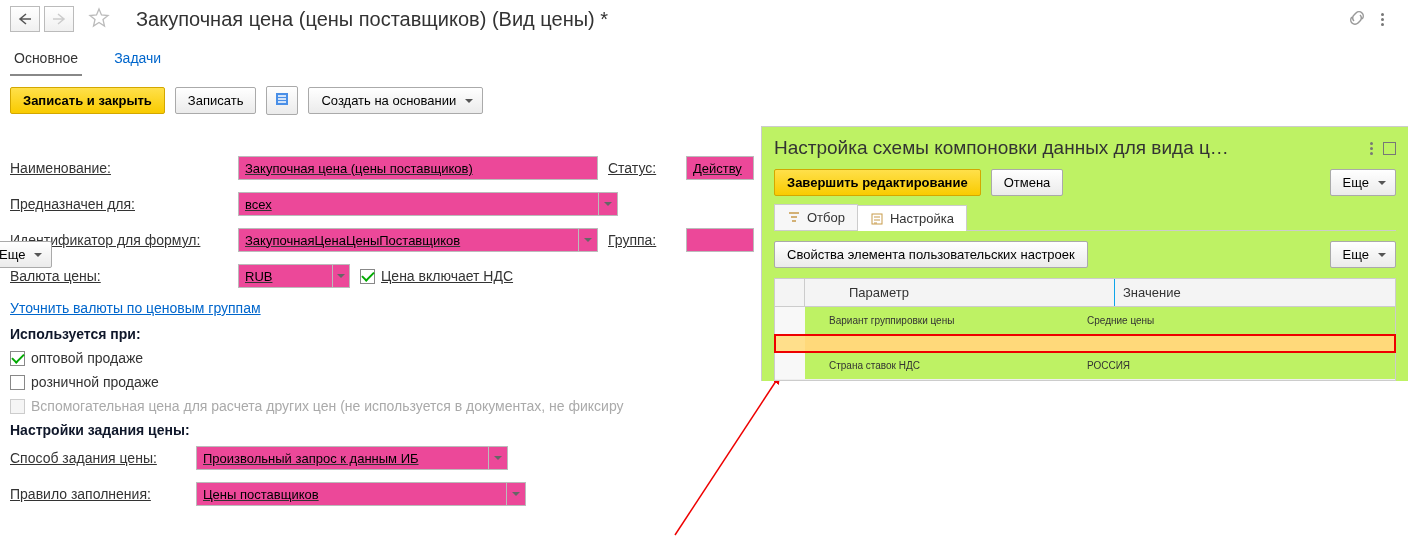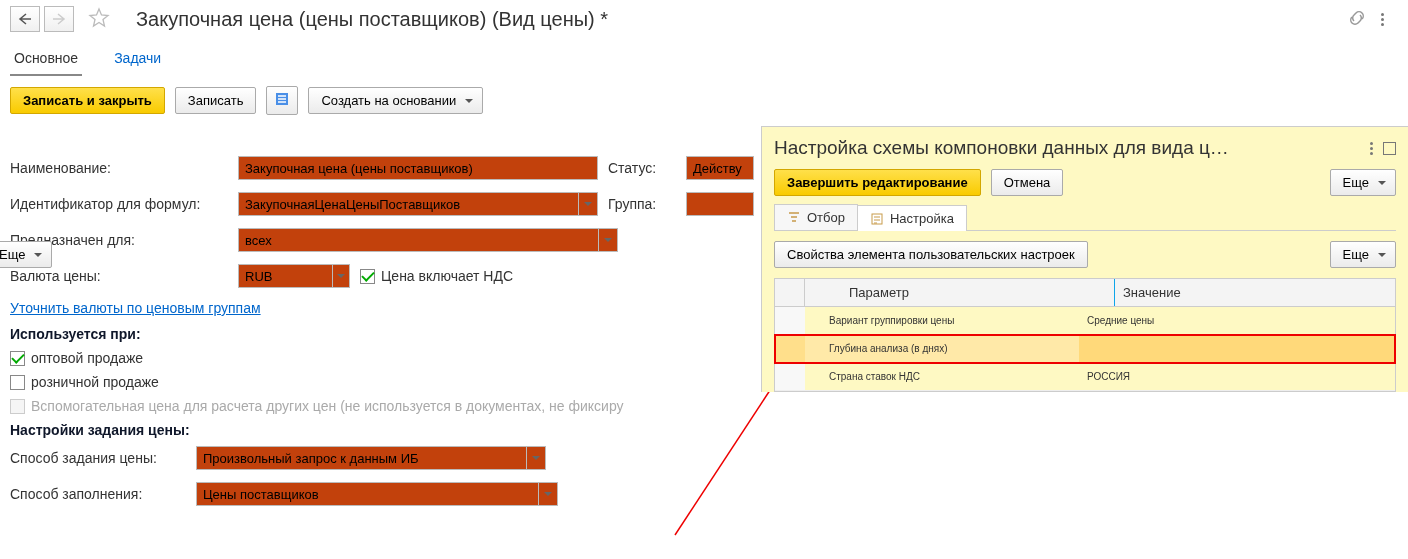--- a/index.html
+++ b/index.html
@@ -93,28 +93,29 @@
     }
     .spacer { flex:1; }
     .form {
       padding: 0 10px;
     }
     .frow {
       display:flex;
       align-items:center;
       margin-bottom: 12px;
       gap: 10px;
+      text-decoration: underline;
     }
     .flabel {
       width: 218px;
       font-size: 14px;
     }
     .field {
       border:1px solid #bbb;
-      background:#c2410c;
+      background:#ec4899;
       height:24px;
       display:flex;
       align-items:flex-end;
     }
     .field-input {
       border:none;
       outline:none;
       padding: 0 6px;
       font-size: 13px;
       width: 100%;
@@ -186,21 +187,21 @@
     .arrow-line {
       position:absolute;
       pointer-events:none;
     }
     
     .popup {
       position:absolute;
       right: 0px;
       top: 126px;
       width: 647px;
-      background:#fef9c3;
+      background:#bef264;
       border-top:1px solid #ccc;
       border-left:1px solid #ccc;
       padding: 10px 12px 0 12px;
     }
     .popup-header {
       display:flex;
       align-items:center;
       gap:10px;
       margin-bottom:10px;
     }
@@ -336,38 +337,38 @@
     <div class="flabel">Наименование:</div>
     <div class="field" style="width:360px">
       <input class="field-input" value="Закупочная цена (цены поставщиков)" style="">
     </div>
     <div class="small-label">Статус:</div>
     <div class="field" style="width:68px">
       <input class="field-input" value="Действу" style="">
     </div>
   </div>
   <div class="frow">
+    <div class="flabel">Предназначен для:</div>
+    <div class="field" style="width:380px">
+      <input class="field-input" value="всех" style="">
+      <div class="field-dd"></div>
+    </div>
+  </div>
+  <div class="frow">
     <div class="flabel">Идентификатор для формул:</div>
     <div class="field" style="width:360px">
       <input class="field-input" value="ЗакупочнаяЦенаЦеныПоставщиков" style="">
       <div class="field-dd"></div>
     </div>
     <div class="small-label">Группа:</div>
     <div class="field" style="width:68px">
       <input class="field-input" value="" style="">
     </div>
   </div>
   <div class="frow">
-    <div class="flabel">Предназначен для:</div>
-    <div class="field" style="width:380px">
-      <input class="field-input" value="всех" style="">
-      <div class="field-dd"></div>
-    </div>
-  </div>
-  <div class="frow">
     <div class="flabel">Валюта цены:</div>
     <div class="field" style="width:112px">
       <input class="field-input" value="RUB" style="">
       <div class="field-dd"></div>
     </div>
     <div class="checkbox-row" style="margin:0">
       <span class="chk checked"></span>
       <span>Цена включает НДС</span>
     </div>
   </div>
@@ -385,28 +386,28 @@
     <span>розничной продаже</span>
   </div>
   <div class="checkbox-row">
     <span class="chk disabled"></span>
     <span class="muted">Вспомогательная цена для расчета других цен (не используется в документах, не фиксиру</span>
   </div>
 
   <div class="section-h">Настройки задания цены:</div>
   <div class="frow">
     <div style="width:176px;font-size:14px">Способ задания цены:</div>
-    <div class="field" style="width:350px">
+    <div class="field" style="width:312px">
       <input class="field-input" value="Произвольный запрос к данным ИБ" style="">
       <div class="field-dd"></div>
     </div>
   </div>
   <div class="frow">
-    <div style="width:176px;font-size:14px">Способ заполнения:</div>
-    <div class="field" style="width:362px">
+    <div style="width:176px;font-size:14px">Правило заполнения:</div>
+    <div class="field" style="width:330px">
       <input class="field-input" value="Цены поставщиков" style="">
       <div class="field-dd"></div>
     </div>
   </div>
 </div>
 
 
 <svg class="arrow-line" style="left:670px;top:370px;width:120px;height:170px">
   <defs>
       <marker id="ah" markerWidth="8" markerHeight="8" refX="6" refY="3" orient="auto">
@@ -459,21 +460,20 @@
       <div class="gh-p">Параметр</div>
       <div class="gh-v">Значение</div>
     </div>
     <div class="grid-row">
       <div class="gc-ind"></div>
       <div class="gc-p">Вариант группировки цены</div>
       <div class="gc-v">Средние цены</div>
     </div>
     <div class="grid-row selected">
       <div class="gc-ind"></div>
-      <div class="gc-p">Глубина анализа (в днях)</div>
       <div class="gc-v"></div>
     </div>
     <div class="grid-row">
       <div class="gc-ind"></div>
       <div class="gc-p">Страна ставок НДС</div>
       <div class="gc-v">РОССИЯ</div>
     </div>
   </div>
 </div>
 

